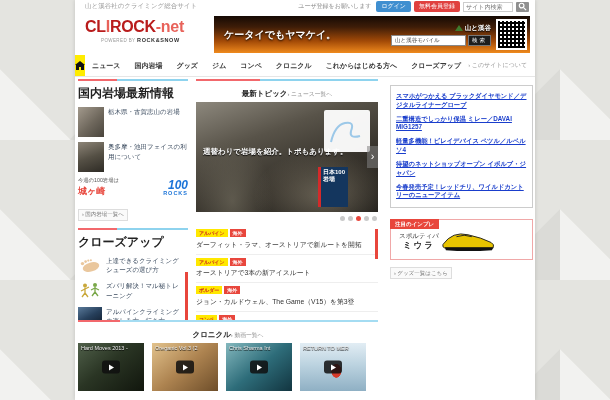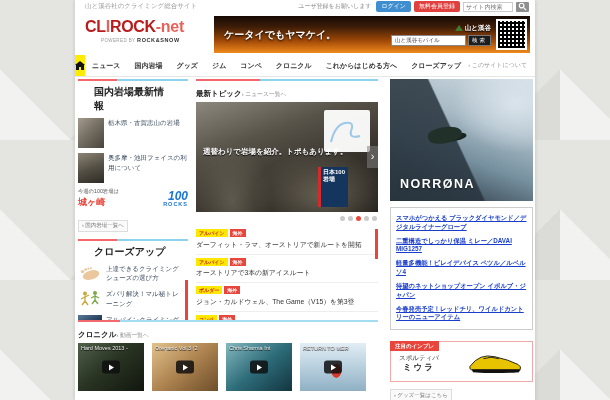--- a/index.html
+++ b/index.html
@@ -51,22 +51,22 @@
 
   
   .content { position:relative; height:323px; }
   .col-left  { position:absolute; left:3px;   top:2px; width:110px; }
   .col-main  { position:absolute; left:121px; top:2px; width:182px; }
   .col-right { position:absolute; left:315px; top:2px; width:143px; }
   .videos-block { position:absolute; left:3px; top:243px; width:300px; background:#fff; }
 
   .divider { height:2px; margin:0 0 4px; background:linear-gradient(90deg,#f2686c 0 35%,#8ed3ee 35%); }
   .divider-wide { height:2px; margin:0 0 3px; background:linear-gradient(90deg,#f2686c 0 14%,#a4dcf2 14%); }
-  .h-side { font-size:10px; font-weight:bold; color:#222; margin:2px 16px 5px; }
-  .sec-head { display:flex; justify-content:flex-start; align-items:baseline; margin:8px 0 3px; }
+  .h-side { font-size:12px; font-weight:bold; color:#222; margin:2px 0 5px; }
+  .sec-head { display:flex; justify-content:center; align-items:baseline; margin:8px 0 3px; }
   .h-main { font-size:7.5px; font-weight:bold; color:#222; }
   .more { font-size:5.8px; color:#888; white-space:nowrap; }
 
   
   .rock-item { display:flex; gap:4px; margin-bottom:5px; }
   .rock-thumb { width:26px; height:30px; flex-shrink:0; }
   .thumb-1 { background:linear-gradient(135deg,#a39a8d,#6e675c 55%,#49443c); }
   .thumb-2 { background:linear-gradient(160deg,#8d8578,#555045 50%,#2e2b25); }
   .rock-item span { font-size:6.5px; color:#3a4a5e; line-height:1.5; }
   .rocks100 { display:flex; justify-content:space-between; align-items:center; margin:3px 0 4px;gap:19px; }
@@ -125,21 +125,21 @@
     background:
       radial-gradient(90px 70px at 88% 20%, rgba(220,230,238,.9), transparent 70%),
       linear-gradient(245deg, transparent 52%, rgba(40,52,62,.85) 53%),
       linear-gradient(200deg,#d3dde4 0%,#a9bbc6 35%,#76909f 60%,#3c4c58 85%,#27333c 100%); }
   .ad-climber { position:absolute; left:38px; top:48px; width:34px; height:16px; background:#22302a; border-radius:40% 60% 50% 50%; transform:rotate(-12deg); box-shadow:8px 4px 0 -4px #1a2420; }
   .ad-brand { position:absolute; left:10px; bottom:10px; color:#fff; font-size:12.5px; font-weight:bold; letter-spacing:1.5px; text-shadow:0 1px 2px rgba(0,0,0,.6); }
   .gear { border:1px solid #ccc; margin-top:6px; padding:6px 5px 2px; }
   .gear-link { display:block; font-size:6.3px; font-weight:bold; color:#1a3ecc; text-decoration:underline; line-height:1.4; margin-bottom:5px; }
   .impress { position:relative; border:1px solid #f0a8a8; margin-top:11px; padding:9px 6px 5px; }
   .impress-label { position:absolute; top:-1px; left:-1px; background:#e8463c; color:#fff; font-size:5.5px; font-weight:bold; padding:1.5px 5px; }
-  .impress-body { display:flex; align-items:center; justify-content:space-between; padding:0 2px; }
+  .impress-body { display:flex; align-items:center; padding:0 2px; }
   .impress-text { text-align:center; line-height:1.4; }
   .impress-brand { font-size:6.5px; color:#333; display:block; }
   .impress-product { font-size:8.5px; font-weight:bold; color:#222; letter-spacing:2px; display:block; }
   .goods-more { display:inline-block; font-size:5.5px; color:#777; border:1px solid #ddd; padding:1.5px 3px; margin-top:7px; background:#fafafa; }
 </style>
 </head>
 <body>
 
 <div class="page">
   <div class="container">
@@ -333,24 +333,20 @@
             <span class="play"></span>
           </div>
           <div class="vid vid-4">
             <span class="vid-title">RETURN TO MER</span>
             <span class="play"></span>
           </div>
         </div>
       </div>
 
       <div class="col-right">
-        <div class="ad">
-          <div class="ad-climber"></div>
-          <span class="ad-brand">NORRØNA</span>
-        </div>
         <div class="gear">
           <span class="gear-link">スマホがつかえる ブラックダイヤモンド／デジタルライナーグローブ</span>
           <span class="gear-link">二重構造でしっかり保温 ミレー／DAVAI MIG1257</span>
           <span class="gear-link">軽量多機能！ビレイデバイス ペツル／ルベルソ4</span>
           <span class="gear-link">待望のネットショップオープン イボルブ・ジャパン</span>
           <span class="gear-link">今春発売予定！レッドチリ、ワイルドカントリーのニューアイテム</span>
         </div>
         <div class="impress">
           <span class="impress-label">注目のインプレ</span>
           <div class="impress-body">

